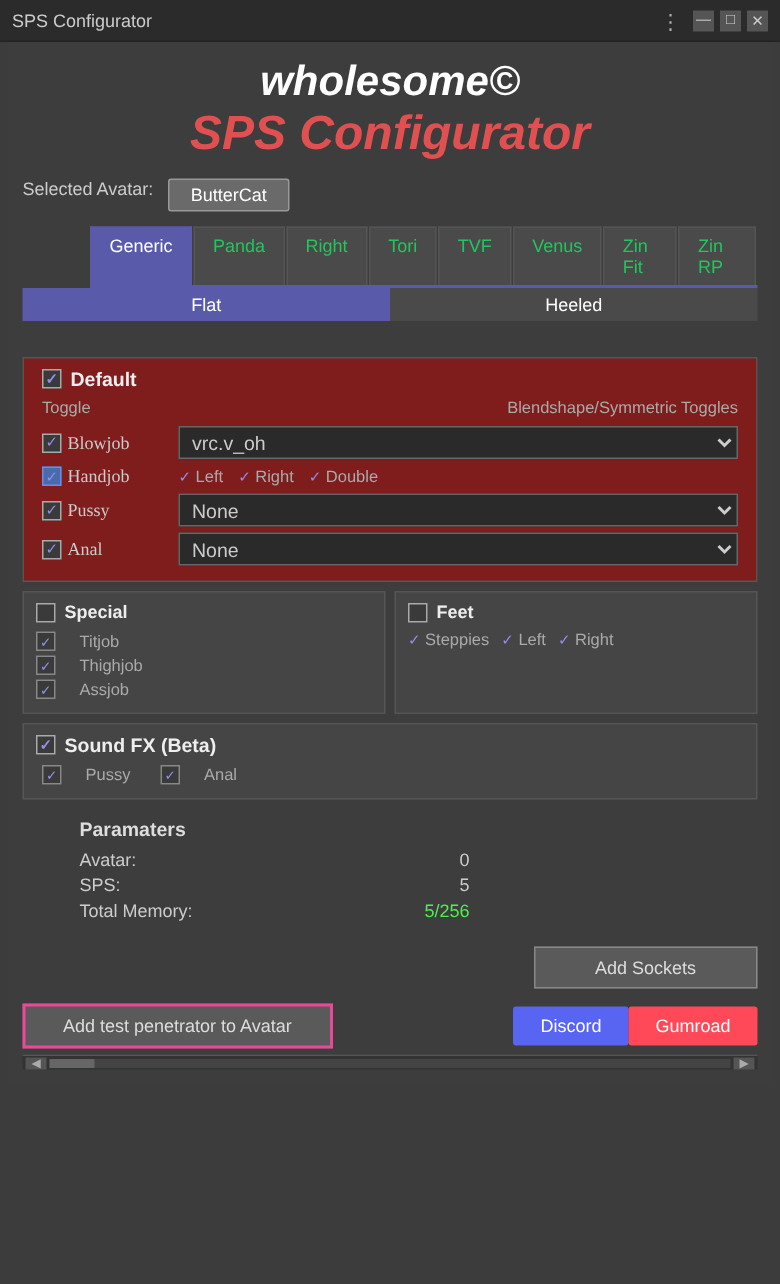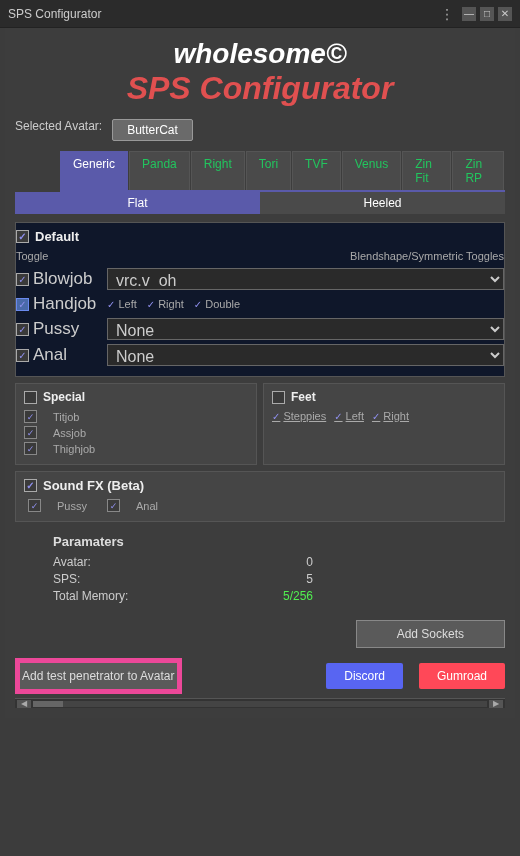--- a/index.html
+++ b/index.html
@@ -116,45 +116,45 @@
     }
     .tab.active {
       background: #5a5aaa;
       color: white;
       border-color: #5a5aaa;
     }
 
     
     .sub-tabs {
       display: flex;
-      margin-bottom: 8px;
+      margin-bottom: 24px;
     }
     .sub-tab {
       flex: 1;
       padding: 4px;
       text-align: center;
       font-size: 12px;
       cursor: pointer;
       border: none;
     }
     .sub-tab.active {
       background: #5a5aaa;
       color: white;
     }
     .sub-tab.inactive {
       background: #4a4a4a;
       color: #ffffff;
     }
 
     
     .section {
-      background: #0f172a;
+      background: #7f1d1d;
       border: 1px solid #555;
       margin-bottom: 6px;
-      padding: 6px 0;
+      padding: 6px 12px;
     }
     .section-header {
       display: flex;
       align-items: center;
       gap: 6px;
       margin-bottom: 6px;
       font-size: 13px;
       font-weight: bold;
       color: #eee;
     }
@@ -206,29 +206,30 @@
     .blendshape-check.checked::after {
       content: '✓';
       color: #9090ee;
     }
     .blendshape-check.blue {
       background: #4a6aaa;
       border-color: #6a8aee;
     }
     .blendshape-label {
       min-width: 70px;
-      font-size: 17px;
+      font-size: 12px;
       color: #ccc;
+      font-family: Liberation Serif, serif;
     }
     .blendshape-dropdown {
       flex: 1;
       background: #2a2a2a;
       border: 1px solid #666;
       color: #ccc;
-      font-size: 16px;
+      font-size: 13px;
       padding: 2px 4px;
       height: 22px;
     }
     .symmetric-toggles {
       display: flex;
       gap: 10px;
       font-size: 11px;
       color: #aaa;
       align-items: center;
     }
@@ -295,21 +296,20 @@
       content: '✓';
       color: #9090ee;
     }
     .feet-row {
       display: flex;
       gap: 8px;
       flex-wrap: wrap;
       font-size: 11px;
       color: #aaa;
       margin-bottom: 3px;
-      text-decoration: underline;
     }
 
     
     .sound-section {
       background: #454545;
       border: 1px solid #555;
       padding: 6px 8px;
       margin-bottom: 6px;
     }
 
@@ -354,29 +354,29 @@
       font-size: 12px;
       cursor: pointer;
     }
     .bottom-buttons {
       display: flex;
       justify-content: space-between;
       align-items: center;
     }
     .bottom-left-btn {
       background: #5a5a5a;
-      border: 5px solid #ec4899;
+      border: 2px solid #ec4899;
       color: #ddd;
-      padding: 6px 2px;
+      padding: 6px 25px;
       font-size: 12px;
       cursor: pointer;
     }
     .bottom-right-btns {
       display: flex;
-      gap: 16px;
+      gap: 0;
       align-items: center;
     }
     .discord-btn {
       background: #5865F2;
       border: none;
       color: white;
       padding: 6px 18px;
       font-size: 12px;
       cursor: pointer;
       border-radius: 2px;
@@ -529,25 +529,25 @@
       <div class="sub-section-header">
         <div class="sub-section-box"></div>
         <span>Special</span>
       </div>
       <div class="item-row">
         <div class="item-check checked"></div>
         <span>Titjob</span>
       </div>
       <div class="item-row">
         <div class="item-check checked"></div>
-        <span>Assjob</span>
+        <span>Thighjob</span>
       </div>
       <div class="item-row">
         <div class="item-check checked"></div>
-        <span>Thighjob</span>
+        <span>Assjob</span>
       </div>
     </div>
 
     <div class="col-half">
       <div class="sub-section-header">
         <div class="sub-section-box"></div>
         <span>Feet</span>
       </div>
       <div class="feet-row">
         <span class="sym-check"> 

